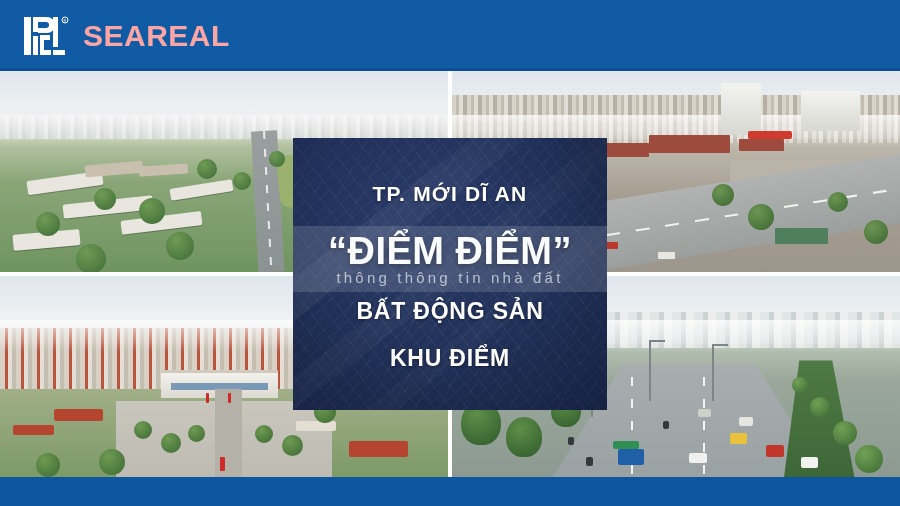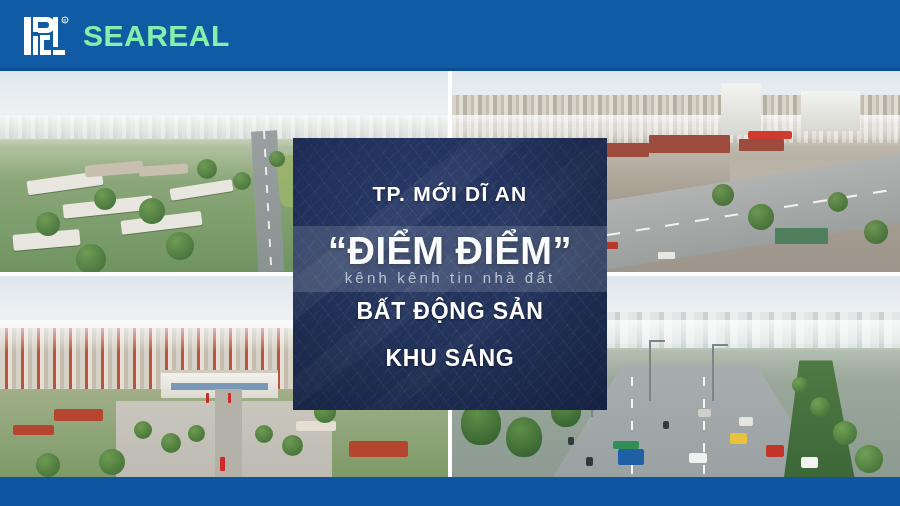--- a/index.html
+++ b/index.html
@@ -16,21 +16,21 @@
     background:#115ba5;display:flex;align-items:center;z-index:30;
   }
   .header::after{
     content:"";position:absolute;left:0;bottom:0;width:100%;height:3px;
     background:#0b4e93;
   }
   .logo-block{display:flex;align-items:center;padding-left:22px;}
   .logo-mark{position:relative;width:48px;height:46px;margin-right:13px;}
   .logo-mark svg{display:block;}
   .logo-word{
-    color:#86efac;font-size:30px;font-weight:bold;letter-spacing:0.5px;
+    color:#fca5a5;font-size:30px;font-weight:bold;letter-spacing:0.5px;
     line-height:1;font-family:"Liberation Sans",sans-serif;
   }
 
   
   .photos{position:absolute;left:0;top:71px;width:900px;height:406px;background:#ffffff;}
   .prow{position:absolute;left:0;width:900px;height:201px;}
   .prow.r1{top:0;}
   .prow.r2{top:205px;}
   .pcell{position:absolute;top:0;height:201px;overflow:hidden;}
   .pcell.c1{left:0;width:448px;}
@@ -363,22 +363,22 @@
     <div class="glass"></div>
     <div class="beam b1"></div>
     <div class="beam b2"></div>
     <div class="beam b3"></div>
     <div class="vig"></div>
 
     <div class="ptext">
       <div class="l-city">TP. MỚI DĨ AN</div>
       <div class="l-high">“ĐIỂM ĐIỂM”</div>
       <div class="l-seg">BẤT ĐỘNG SẢN</div>
-      <div class="l-zone">KHU SÁNG</div>
+      <div class="l-zone">KHU ĐIỂM</div>
     </div>
   </div>
 
   <div class="wm">
-    <span>kênh kênh tin nhà đất</span>
+    <span>thông thông tin nhà đất</span>
   </div>
 
 
 </div>
 
 </body></html>

